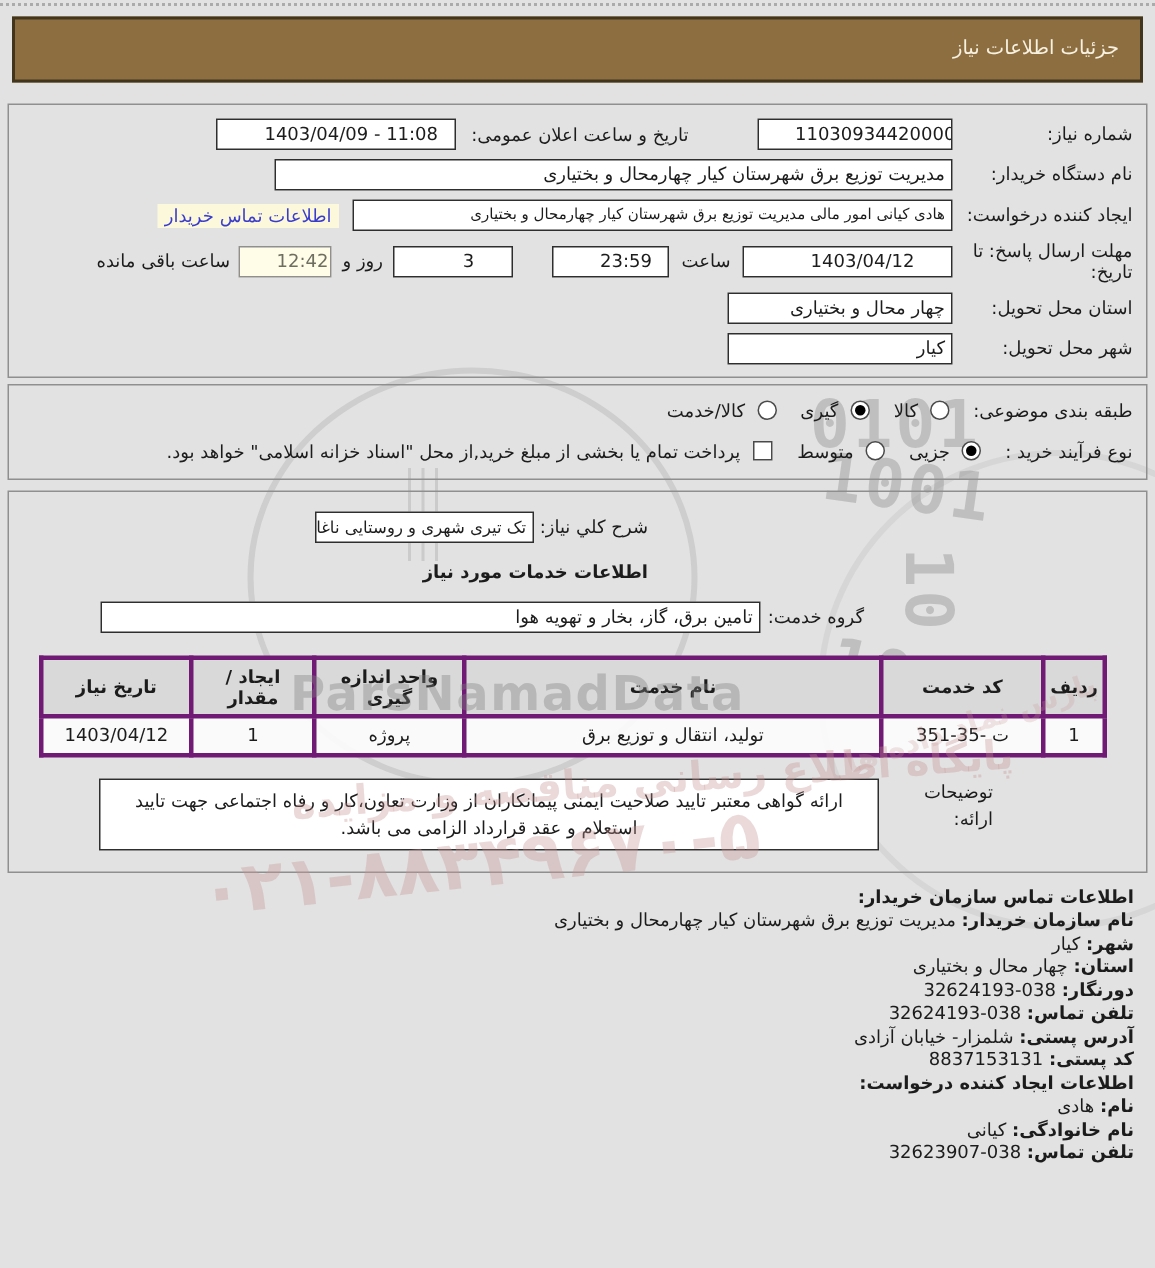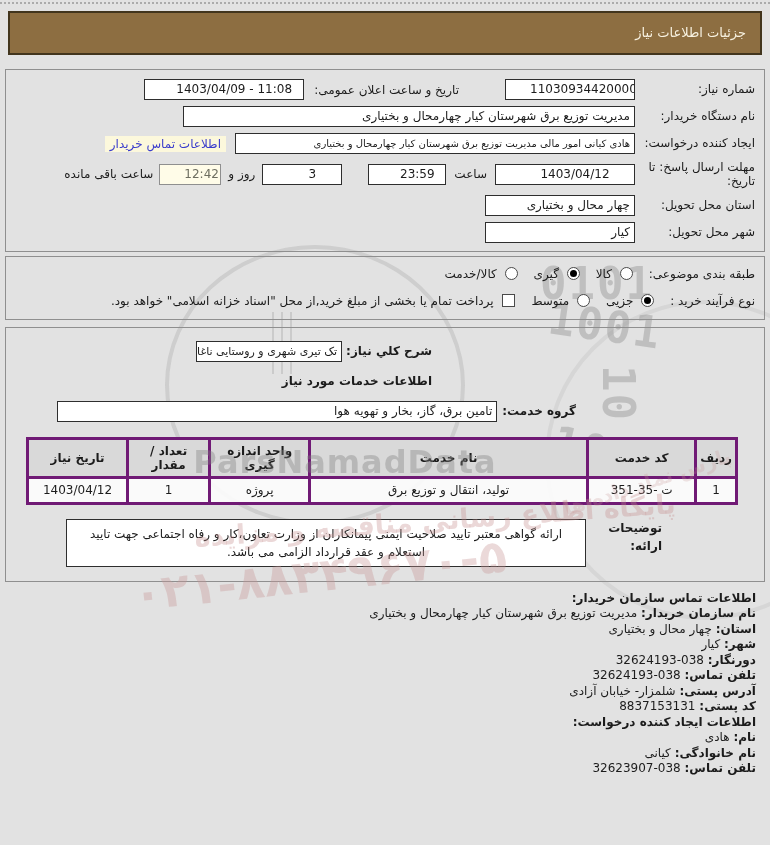--- a/index.html
+++ b/index.html
@@ -62,21 +62,21 @@
   }
 
   
   .gbox { margin: 14px 5px 0 5px; border: 1px solid #8f8f8f; padding: 9px 9px 8px 9px; }
   .gbox2 { margin: 4px 5px 0 5px; border: 1px solid #8f8f8f; padding: 7px 9px 7px 9px; }
   .gbox3 { margin: 7px 5px 0 5px; border: 1px solid #8f8f8f; padding: 13px 10px 14px 10px; }
 
   .frow { display: flex; align-items: center; margin-bottom: 6px; min-height: 21px; }
   .frow:last-child { margin-bottom: 0; }
   .lbl { flex: 0 0 120px; line-height: 1.2; }
-  .lbl-b { font-weight: bold; }
+  .lbl-b { font-weight: normal; }
 
   .fld {
     background: #fff; border: 1px solid #2e2e2e; height: 21px;
     line-height: 19px; padding: 0 4px; overflow: hidden; white-space: nowrap;
   }
   .t-c { text-align: center; }
   .ltr { direction: ltr; unicode-bidi: embed; padding-left: 24px; }
   .countdown { background: #fffce8; border: 1px solid #8f8f8f; color: #6e6e60; }
 
   .link {
@@ -239,21 +239,21 @@
       <span class="fld" style="width:440px">تامین برق، گاز، بخار و تهویه هوا</span>
     </div>
 
     <table class="svc">
       <thead>
         <tr>
           <th style="width:36px">ردیف</th>
           <th style="width:108px">کد خدمت</th>
           <th style="width:278px">نام خدمت</th>
           <th style="width:100px">واحد اندازه گیری</th>
-          <th style="width:82px">تعداد / مقدار</th>
+          <th style="width:82px">ایجاد / مقدار</th>
           <th>تاریخ نیاز</th>
         </tr>
       </thead>
       <tbody>
         <tr>
           <td>1</td>
           <td>ت -35-351</td>
           <td>تولید، انتقال و توزیع برق</td>
           <td>پروژه</td>
           <td>1</td>
@@ -264,22 +264,22 @@
 
     <div class="notes-row">
       <span class="lbl-b" style="width:70px; line-height:1.5; margin-left:6px">توضیحات ارائه:</span>
       <div class="notes-box">ارائه گواهی معتبر تایید صلاحیت ایمنی پیمانکاران از وزارت تعاون،کار و رفاه اجتماعی جهت تایید استعلام و عقد قرارداد الزامی می باشد.</div>
     </div>
   </div>
 
   <div class="contact">
     <div class="cl">اطلاعات تماس سازمان خریدار:</div>
     <div><span class="cl">نام سازمان خریدار:</span> <span>مدیریت توزیع برق شهرستان کیار چهارمحال و بختیاری</span></div>
+    <div><span class="cl">شهر:</span> <span>کیار</span></div>
     <div><span class="cl">استان:</span> <span>چهار محال و بختیاری</span></div>
-    <div><span class="cl">شهر:</span> <span>کیار</span></div>
     <div><span class="cl">دورنگار:</span> <span class="ltr">32624193-038</span></div>
     <div><span class="cl">تلفن تماس:</span> <span class="ltr">32624193-038</span></div>
     <div><span class="cl">آدرس پستی:</span> <span>شلمزار- خیابان آزادی</span></div>
     <div><span class="cl">کد پستی:</span> <span class="ltr">8837153131</span></div>
     <div class="cl">اطلاعات ایجاد کننده درخواست:</div>
     <div><span class="cl">نام:</span> <span>هادی</span></div>
     <div><span class="cl">نام خانوادگی:</span> <span>کیانی</span></div>
     <div><span class="cl">تلفن تماس:</span> <span class="ltr">32623907-038</span></div>
   </div>
 </div>

